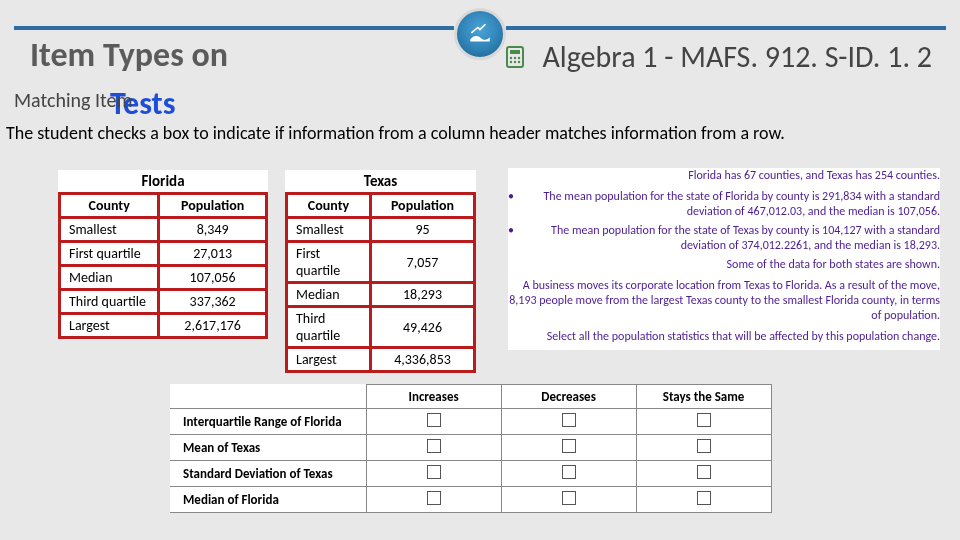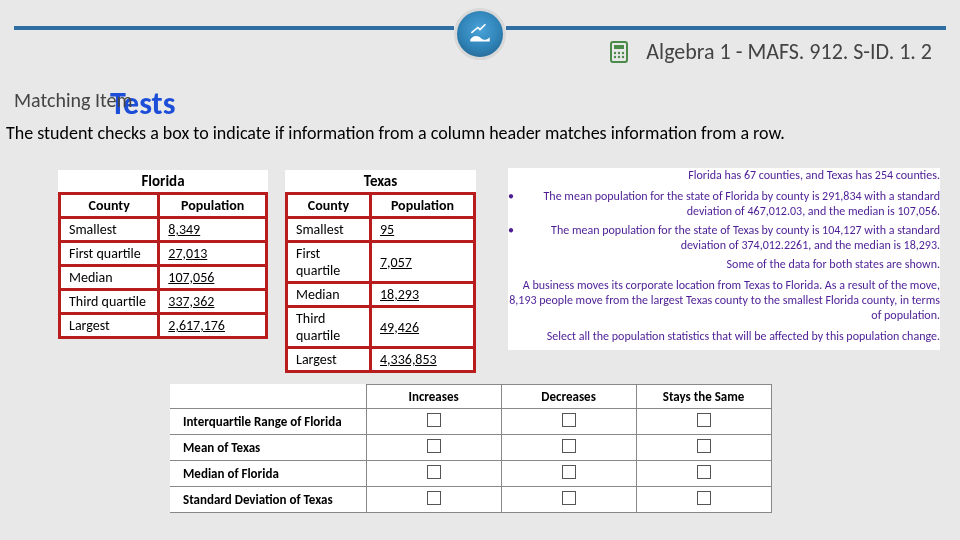--- a/index.html
+++ b/index.html
@@ -58,21 +58,21 @@
     right: 28px; top: 38px;
     display: flex; align-items: center;
     gap: 14px;
   }
   .calc-icon {
     width: 26px; height: 26px;
     display: inline-flex; align-items: center; justify-content: center;
   }
   .calc-icon svg { width: 24px; height: 24px; }
   .standard-text {
-    font-size: 22px;
+    font-size: 30px;
     color: #444;
     text-align: center;
   }
   .body-text {
     position: absolute;
     left: 6px; top: 123px;
     right: 10px;
     font-size: 18px;
     color: #000000;
     line-height: 1.2;
@@ -90,21 +90,21 @@
   }
   .state-table .title-row th {
     text-align: center;
     font-weight: bold;
     border-left: none; border-right: none; border-top: none;
     font-size: 15px;
   }
   .state-table .hdr th {
     text-align: center; font-weight: bold;
   }
-  .state-table td.num { text-align: left; min-width: 85px; text-decoration: underline; }
+  .state-table td.num { text-align: center; min-width: 85px; }
   .state-table td.lbl { min-width: 65px; }
   .florida-table { left: 58px; top: 170px; width: 210px; }
   .texas-table { left: 285px; top: 170px; width: 189px; }
   
   .explain {
     position: absolute;
     left: 508px; top: 168px;
     width: 432px;
     font-size: 12px;
     color: #4c1d95;
@@ -153,20 +153,21 @@
   <div class="rule rule-left"></div>
   <div class="rule rule-right"></div>
 
   <div class="logo">
     <svg viewBox="0 0 24 24" fill="#fff">
         <path d="M3 17 C6 13 10 13 13 16 C15 18 18 18 21 15 L21 19 L3 19 Z"></path>
         <path d="M4 11 L10 6 L12 8 L17 3" stroke="#fff" stroke-width="1.5" fill="none"></path>
       </svg>
   </div>
 
+  <div class="title-main">Item Types on</div>
   <div class="title-sub">Tests</div>
   <div class="subtitle">Matching Item</div>
 
   <div class="standard-row">
     <span class="calc-icon">
       <svg viewBox="0 0 24 24">
           <rect x="4" y="2" width="16" height="20" rx="2" fill="none" stroke="#4a8a4a" stroke-width="2"></rect>
           <rect x="7" y="5" width="10" height="4" fill="#4a8a4a"></rect>
           <circle cx="8" cy="13" r="1.2" fill="#4a8a4a"></circle>
           <circle cx="12" cy="13" r="1.2" fill="#4a8a4a"></circle>
@@ -280,26 +281,26 @@
           <td class="box"><span class="cbox"></span></td>
           <td class="box"><span class="cbox"></span></td>
         </tr>
         <tr>
           <th class="rowhdr">Mean of Texas</th>
           <td class="box"><span class="cbox"></span></td>
           <td class="box"><span class="cbox"></span></td>
           <td class="box"><span class="cbox"></span></td>
         </tr>
         <tr>
+          <th class="rowhdr">Standard Deviation of Texas</th>
+          <td class="box"><span class="cbox"></span></td>
+          <td class="box"><span class="cbox"></span></td>
+          <td class="box"><span class="cbox"></span></td>
+        </tr>
+        <tr>
           <th class="rowhdr">Median of Florida</th>
-          <td class="box"><span class="cbox"></span></td>
-          <td class="box"><span class="cbox"></span></td>
-          <td class="box"><span class="cbox"></span></td>
-        </tr>
-        <tr>
-          <th class="rowhdr">Standard Deviation of Texas</th>
           <td class="box"><span class="cbox"></span></td>
           <td class="box"><span class="cbox"></span></td>
           <td class="box"><span class="cbox"></span></td>
         </tr>
       </tbody>
   </table>
 </div>
 
 </body></html>

